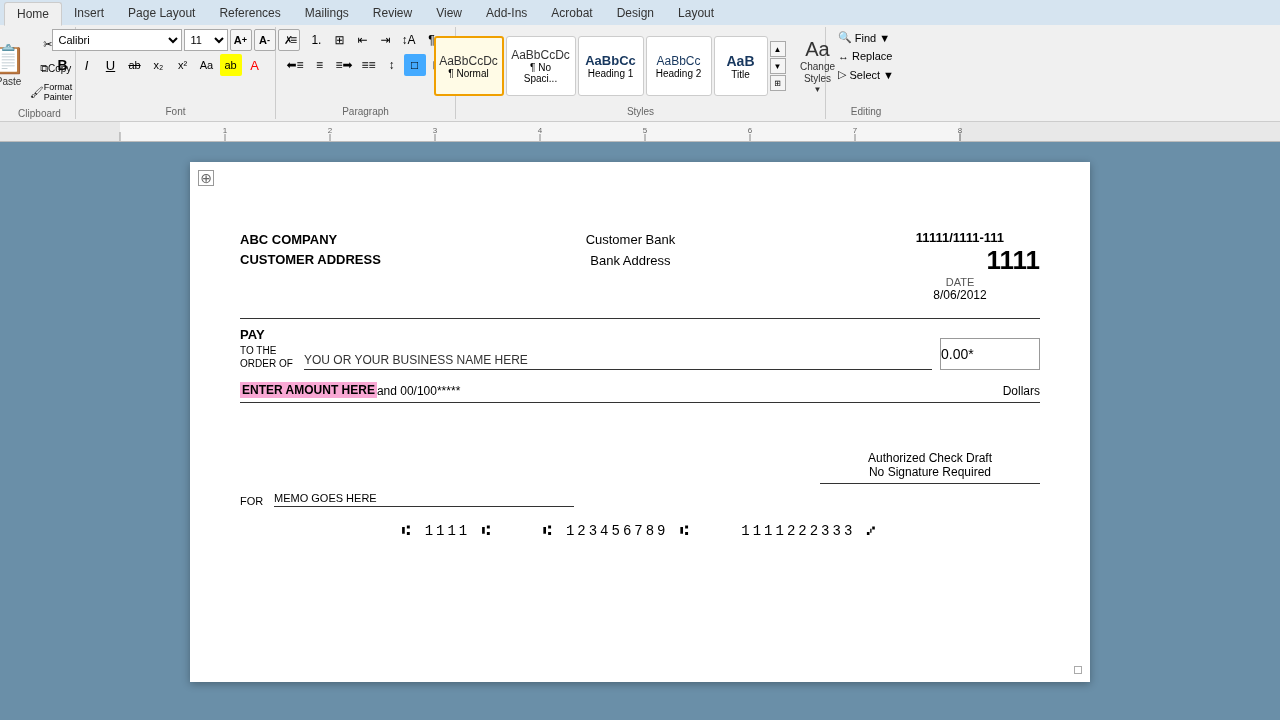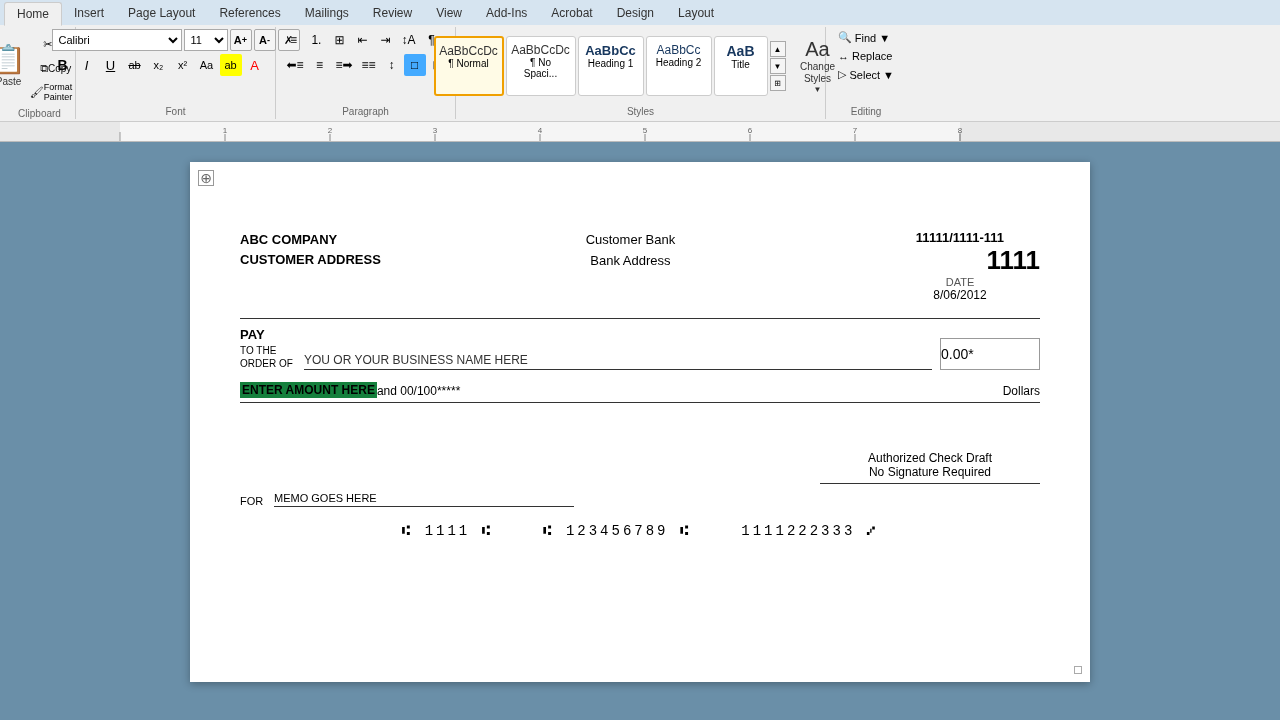--- a/index.html
+++ b/index.html
@@ -159,21 +159,21 @@
     .para-row {
       display: flex;
       align-items: center;
       gap: 1px;
     }
 
     .style-item {
       display: flex;
       flex-direction: column;
       align-items: center;
-      justify-content: flex-start;
+      justify-content: center;
       width: 70px;
       height: 60px;
       border: 1px solid #ccc;
       border-radius: 3px;
       cursor: pointer;
       padding: 6px;
       font-size: 11px;
       background: white;
     }
 
@@ -290,21 +290,21 @@
     
     .amount-text-section {
       display: flex;
       align-items: flex-end;
       margin: 8px 0;
       border-bottom: 1px solid #333;
       padding-bottom: 4px;
     }
 
     .amount-text-selected {
-      background: #15803d;
+      background: #f9a8d4;
       color: #000;
       font-size: 12px;
       font-weight: bold;
       padding: 1px 2px;
     }
 
     .amount-text-rest {
       font-size: 12px;
       flex: 1;
     }

